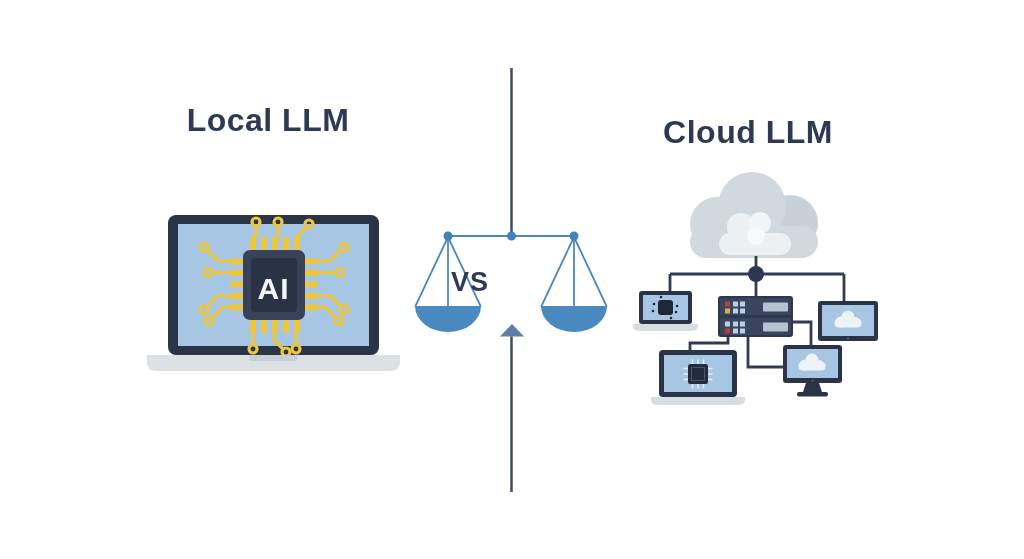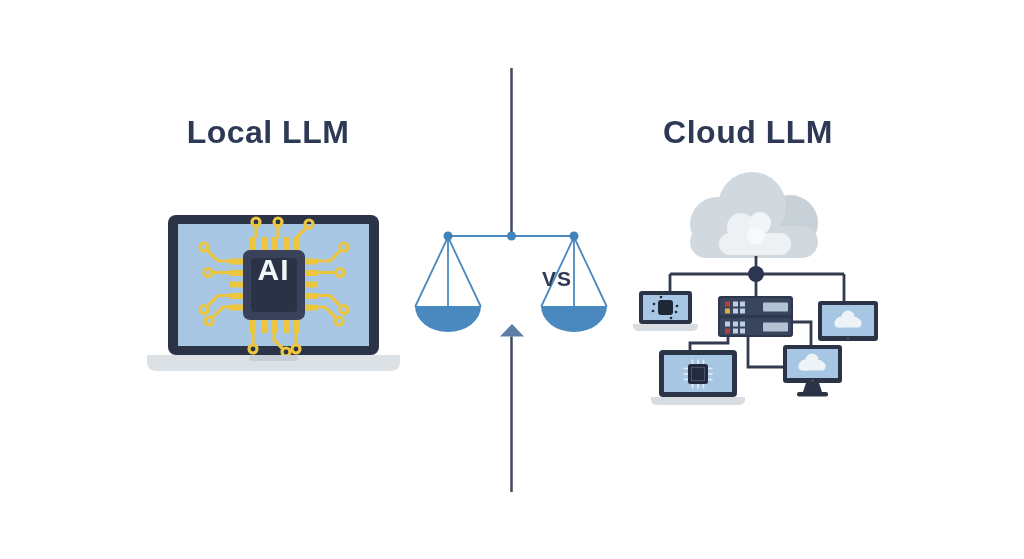--- a/index.html
+++ b/index.html
@@ -6,28 +6,28 @@
   .canvas {
     position:relative; width:1024px; height:559px;
     background:#ffffff; overflow:hidden;
     font-family:"Liberation Sans", sans-serif;
   }
   .scene { position:absolute; left:0; top:0; width:1024px; height:559px; }
   .title {
     position:absolute; width:300px; text-align:center;
     font-weight:700; font-size:32px; color:#2e3a55; letter-spacing:0.5px;
   }
-  .title-left  { left:118px; top:114px; }
+  .title-left  { left:118px; top:102px; }
   .title-right { left:598px; top:114px; }
   .vs-label {
-    position:absolute; left:451px; top:267px; width:121px; text-align:right;
-    font-weight:700; font-size:21px; color:#2e3a55; letter-spacing:1px;
+    position:absolute; left:451px; top:267px; width:121px; text-align:left;
+    font-weight:700; font-size:27px; color:#2e3a55; letter-spacing:1px;
   }
   .ai-label {
-    position:absolute; left:223px; top:253px; width:101px; text-align:center;
+    position:absolute; left:223px; top:272px; width:101px; text-align:center;
     font-weight:700; font-size:30px; color:#f2f5f8; letter-spacing:1px;
   }
 </style>
 </head>
 <body>
 
 <div class="canvas">
 
   <svg class="scene" viewBox="0 0 1024 559">
 

